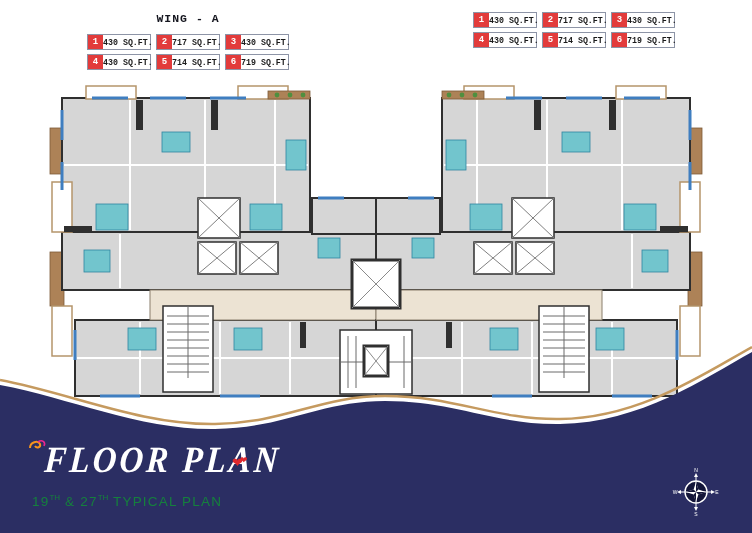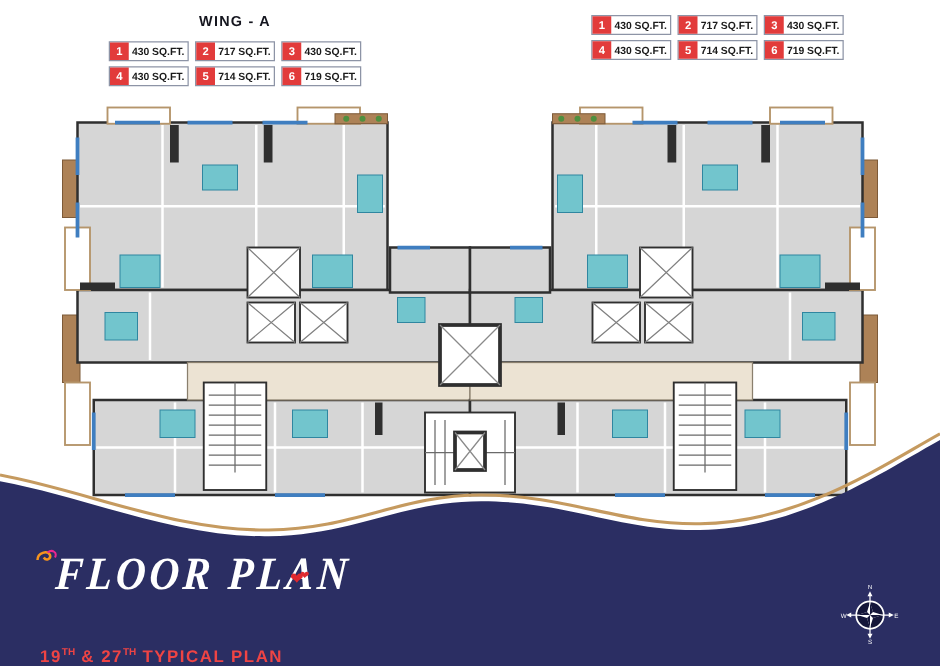--- a/index.html
+++ b/index.html
@@ -1,21 +1,21 @@
 <!DOCTYPE html>
 <html><head>
 <meta charset="utf-8">
 <style>
   html,body{margin:0;padding:0;background:#e8e8e8;}
   .page{
     position:relative;width:752px;height:533px;background:#ffffff;
     overflow:hidden;font-family:"Liberation Sans",sans-serif;
   }
   
-  .wing-group{position:absolute;top:12px;width:210px;}
+  .wing-group{position:absolute;top:12px;width:210px;font-family:Liberation Mono, monospace;}
   .wing-a{left:83px;}
   .wing-b{left:469px;}
   .wing-title{
     text-align:center;font-size:11.5px;font-weight:bold;color:#15161f;
     letter-spacing:1px;margin-bottom:9px;
   }
   .legend-row{display:flex;justify-content:center;gap:5px;margin-bottom:4px;}
   .legend-box{
     display:flex;align-items:stretch;width:64px;height:16px;
     background:#fff;border:1px solid #8d94a6;box-sizing:border-box;
@@ -50,22 +50,22 @@
   .footer-title{
     position:absolute;left:46px;top:440px;color:#ffffff;
     font-family:"Liberation Serif",serif;font-style:italic;font-weight:bold;
     font-size:33px;letter-spacing:3px;transform:skewX(-4deg) scaleY(1.12);
     transform-origin:left top;white-space:nowrap;
   }
   .swirl{position:absolute;left:28px;top:438px;}
   .hearts{position:absolute;left:232px;top:455px;color:#e0282e;font-size:13px;}
   .hearts .h2{font-size:9px;position:relative;top:-4px;left:-3px;}
   .footer-subtitle{
-    position:absolute;left:32px;top:493px;color:#ef4444;font-weight:bold;
-    font-size:13.5px;letter-spacing:1.2px;white-space:nowrap;margin-top:24px;
+    position:absolute;left:32px;top:493px;color:#15803d;font-weight:normal;
+    font-size:13.5px;letter-spacing:1.2px;white-space:nowrap;
   }
   .footer-subtitle sup{font-size:8px;letter-spacing:0;}
   .compass{position:absolute;left:672px;top:468px;}
   .compass text{
     fill:#ffffff;font-size:5px;font-family:"Liberation Sans",sans-serif;
     text-anchor:middle;
   }
 </style>
 </head>
 <body>

